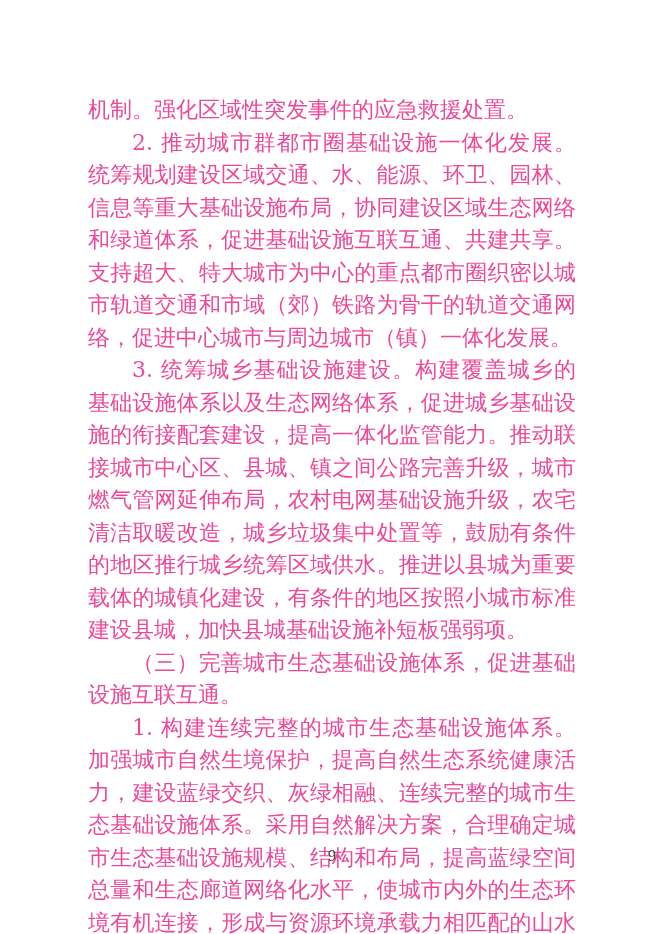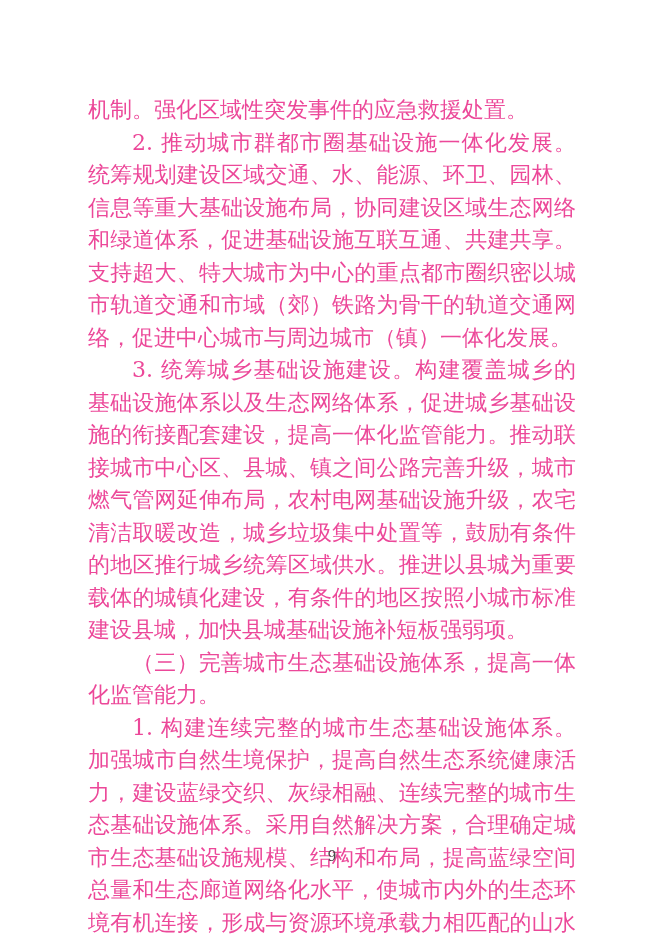--- a/index.html
+++ b/index.html
@@ -45,17 +45,17 @@
     }
   </style>
 </head>
 <body>
 
 <div class="page">
   <div class="content">
     <p>机制。强化区域性突发事件的应急救援处置。</p>
     <p class="indent">2. 推动城市群都市圈基础设施一体化发展。统筹规划建设区域交通、水、能源、环卫、园林、信息等重大基础设施布局，协同建设区域生态网络和绿道体系，促进基础设施互联互通、共建共享。支持超大、特大城市为中心的重点都市圈织密以城市轨道交通和市域（郊）铁路为骨干的轨道交通网络，促进中心城市与周边城市（镇）一体化发展。</p>
     <p class="indent">3. 统筹城乡基础设施建设。构建覆盖城乡的基础设施体系以及生态网络体系，促进城乡基础设施的衔接配套建设，提高一体化监管能力。推动联接城市中心区、县城、镇之间公路完善升级，城市燃气管网延伸布局，农村电网基础设施升级，农宅清洁取暖改造，城乡垃圾集中处置等，鼓励有条件的地区推行城乡统筹区域供水。推进以县城为重要载体的城镇化建设，有条件的地区按照小城市标准建设县城，加快县城基础设施补短板强弱项。</p>
-    <p class="indent">（三）完善城市生态基础设施体系，提高一体化监管能力。</p>
+    <p class="indent">（三）完善城市生态基础设施体系，促进基础设施互联互通。</p>
     <p class="indent">1. 构建连续完整的城市生态基础设施体系。加强城市自然生境保护，提高自然生态系统健康活力，建设蓝绿交织、灰绿相融、连续完整的城市生态基础设施体系。采用自然解决方案，合理确定城市生态基础设施规模、结构和布局，提高蓝绿空间总量和生态廊道网络化水平，使城市内外的生态环境有机连接，形成与资源环境承载力相匹配的山水城理想空间格局。</p>
   </div>
   <div class="page-number">9</div>
 </div>
 
 </body></html>

